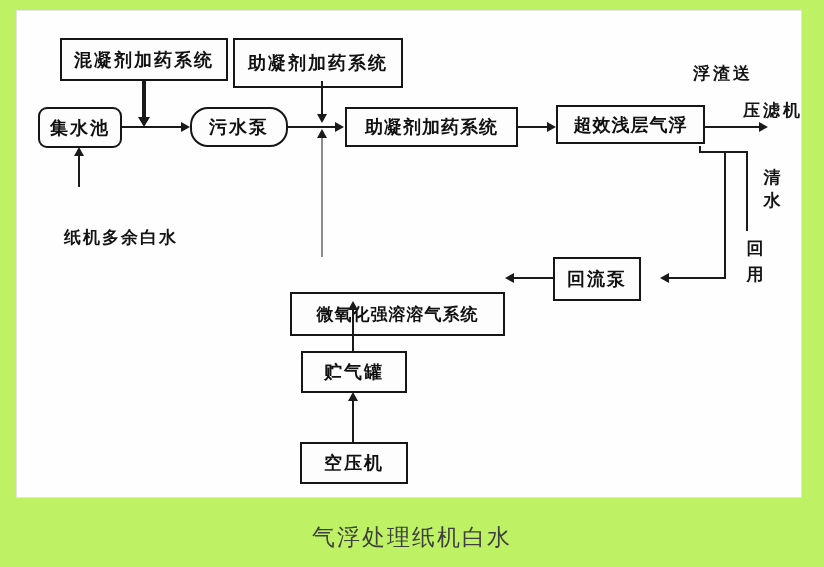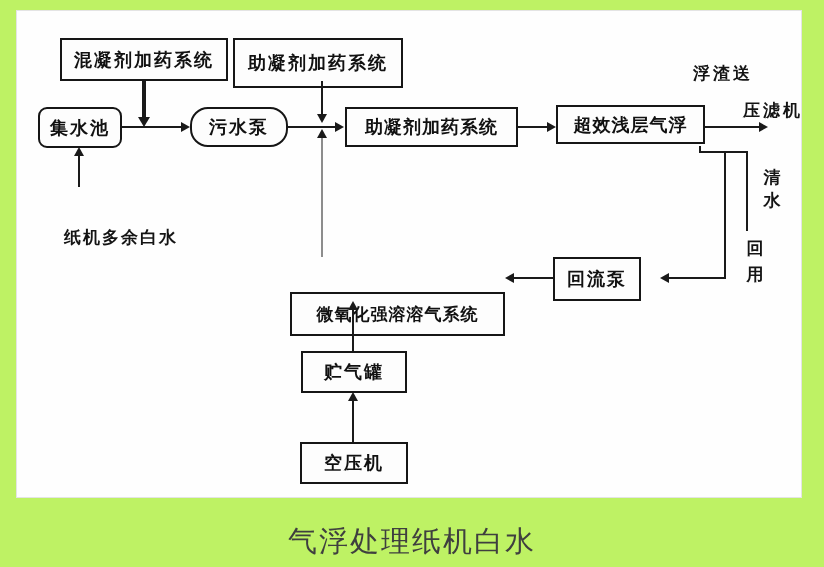--- a/index.html
+++ b/index.html
@@ -27,21 +27,21 @@
   .hline, .vline { position:absolute; background:#1a1a1a; }
   .gray { background:#8d8d8d; }
   .ar { position:absolute; width:0; height:0; }
   .ar-right { border-top:5px solid transparent; border-bottom:5px solid transparent; border-left:9px solid #1a1a1a; }
   .ar-left  { border-top:5px solid transparent; border-bottom:5px solid transparent; border-right:9px solid #1a1a1a; }
   .ar-up    { border-left:5px solid transparent; border-right:5px solid transparent; border-bottom:9px solid #1a1a1a; }
   .ar-down  { border-left:5px solid transparent; border-right:5px solid transparent; border-top:9px solid #1a1a1a; }
   .ar-down-big { border-left:6px solid transparent; border-right:6px solid transparent; border-top:10px solid #1a1a1a; }
   .caption {
     position:absolute; left:0; top:522px; width:100%; text-align:center;
-    font-size:29px; color:#3f3f3f; letter-spacing:2px; font-weight:normal;
+    font-size:23px; color:#3f3f3f; letter-spacing:2px; font-weight:normal;
   }
 </style>
 </head>
 <body>
 
 <div class="stage">
   <div class="panel"></div>
 
   <div class="node" style="left:60px; top:38px; width:168px; height:43px;">混凝剂加药系统</div>
   <div class="node" style="left:233px; top:38px; width:170px; height:50px;">助凝剂加药系统</div>

